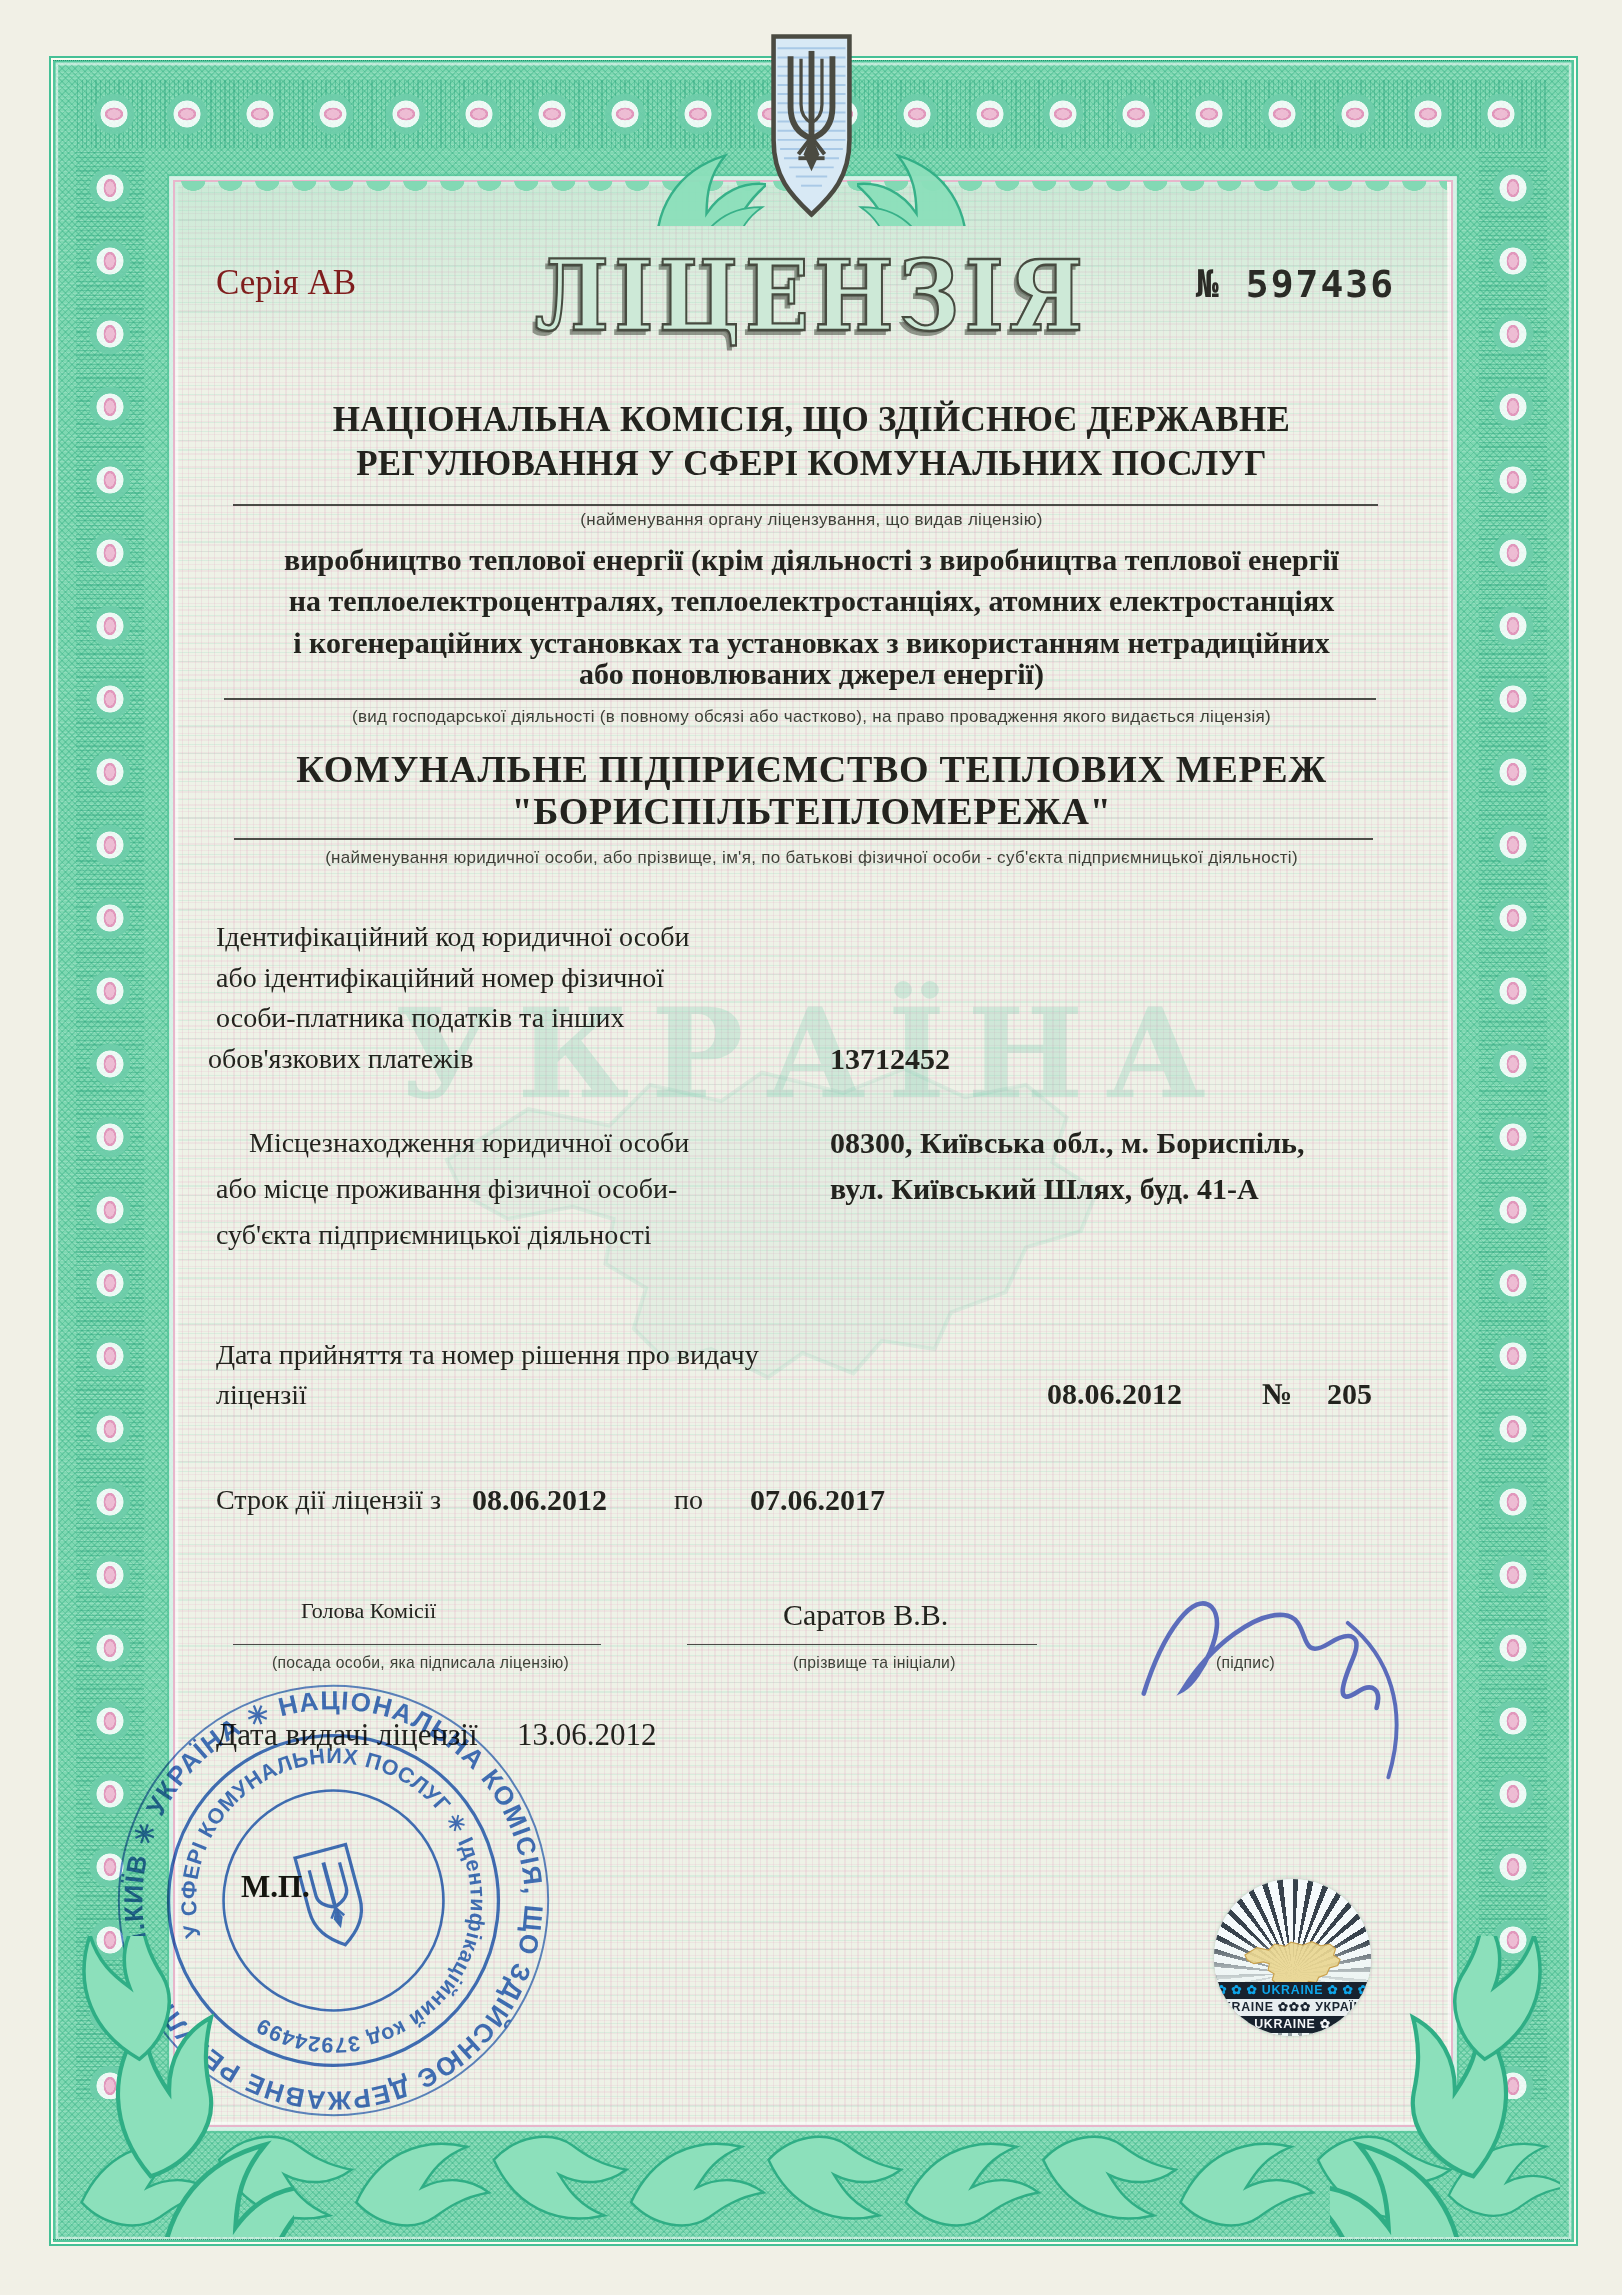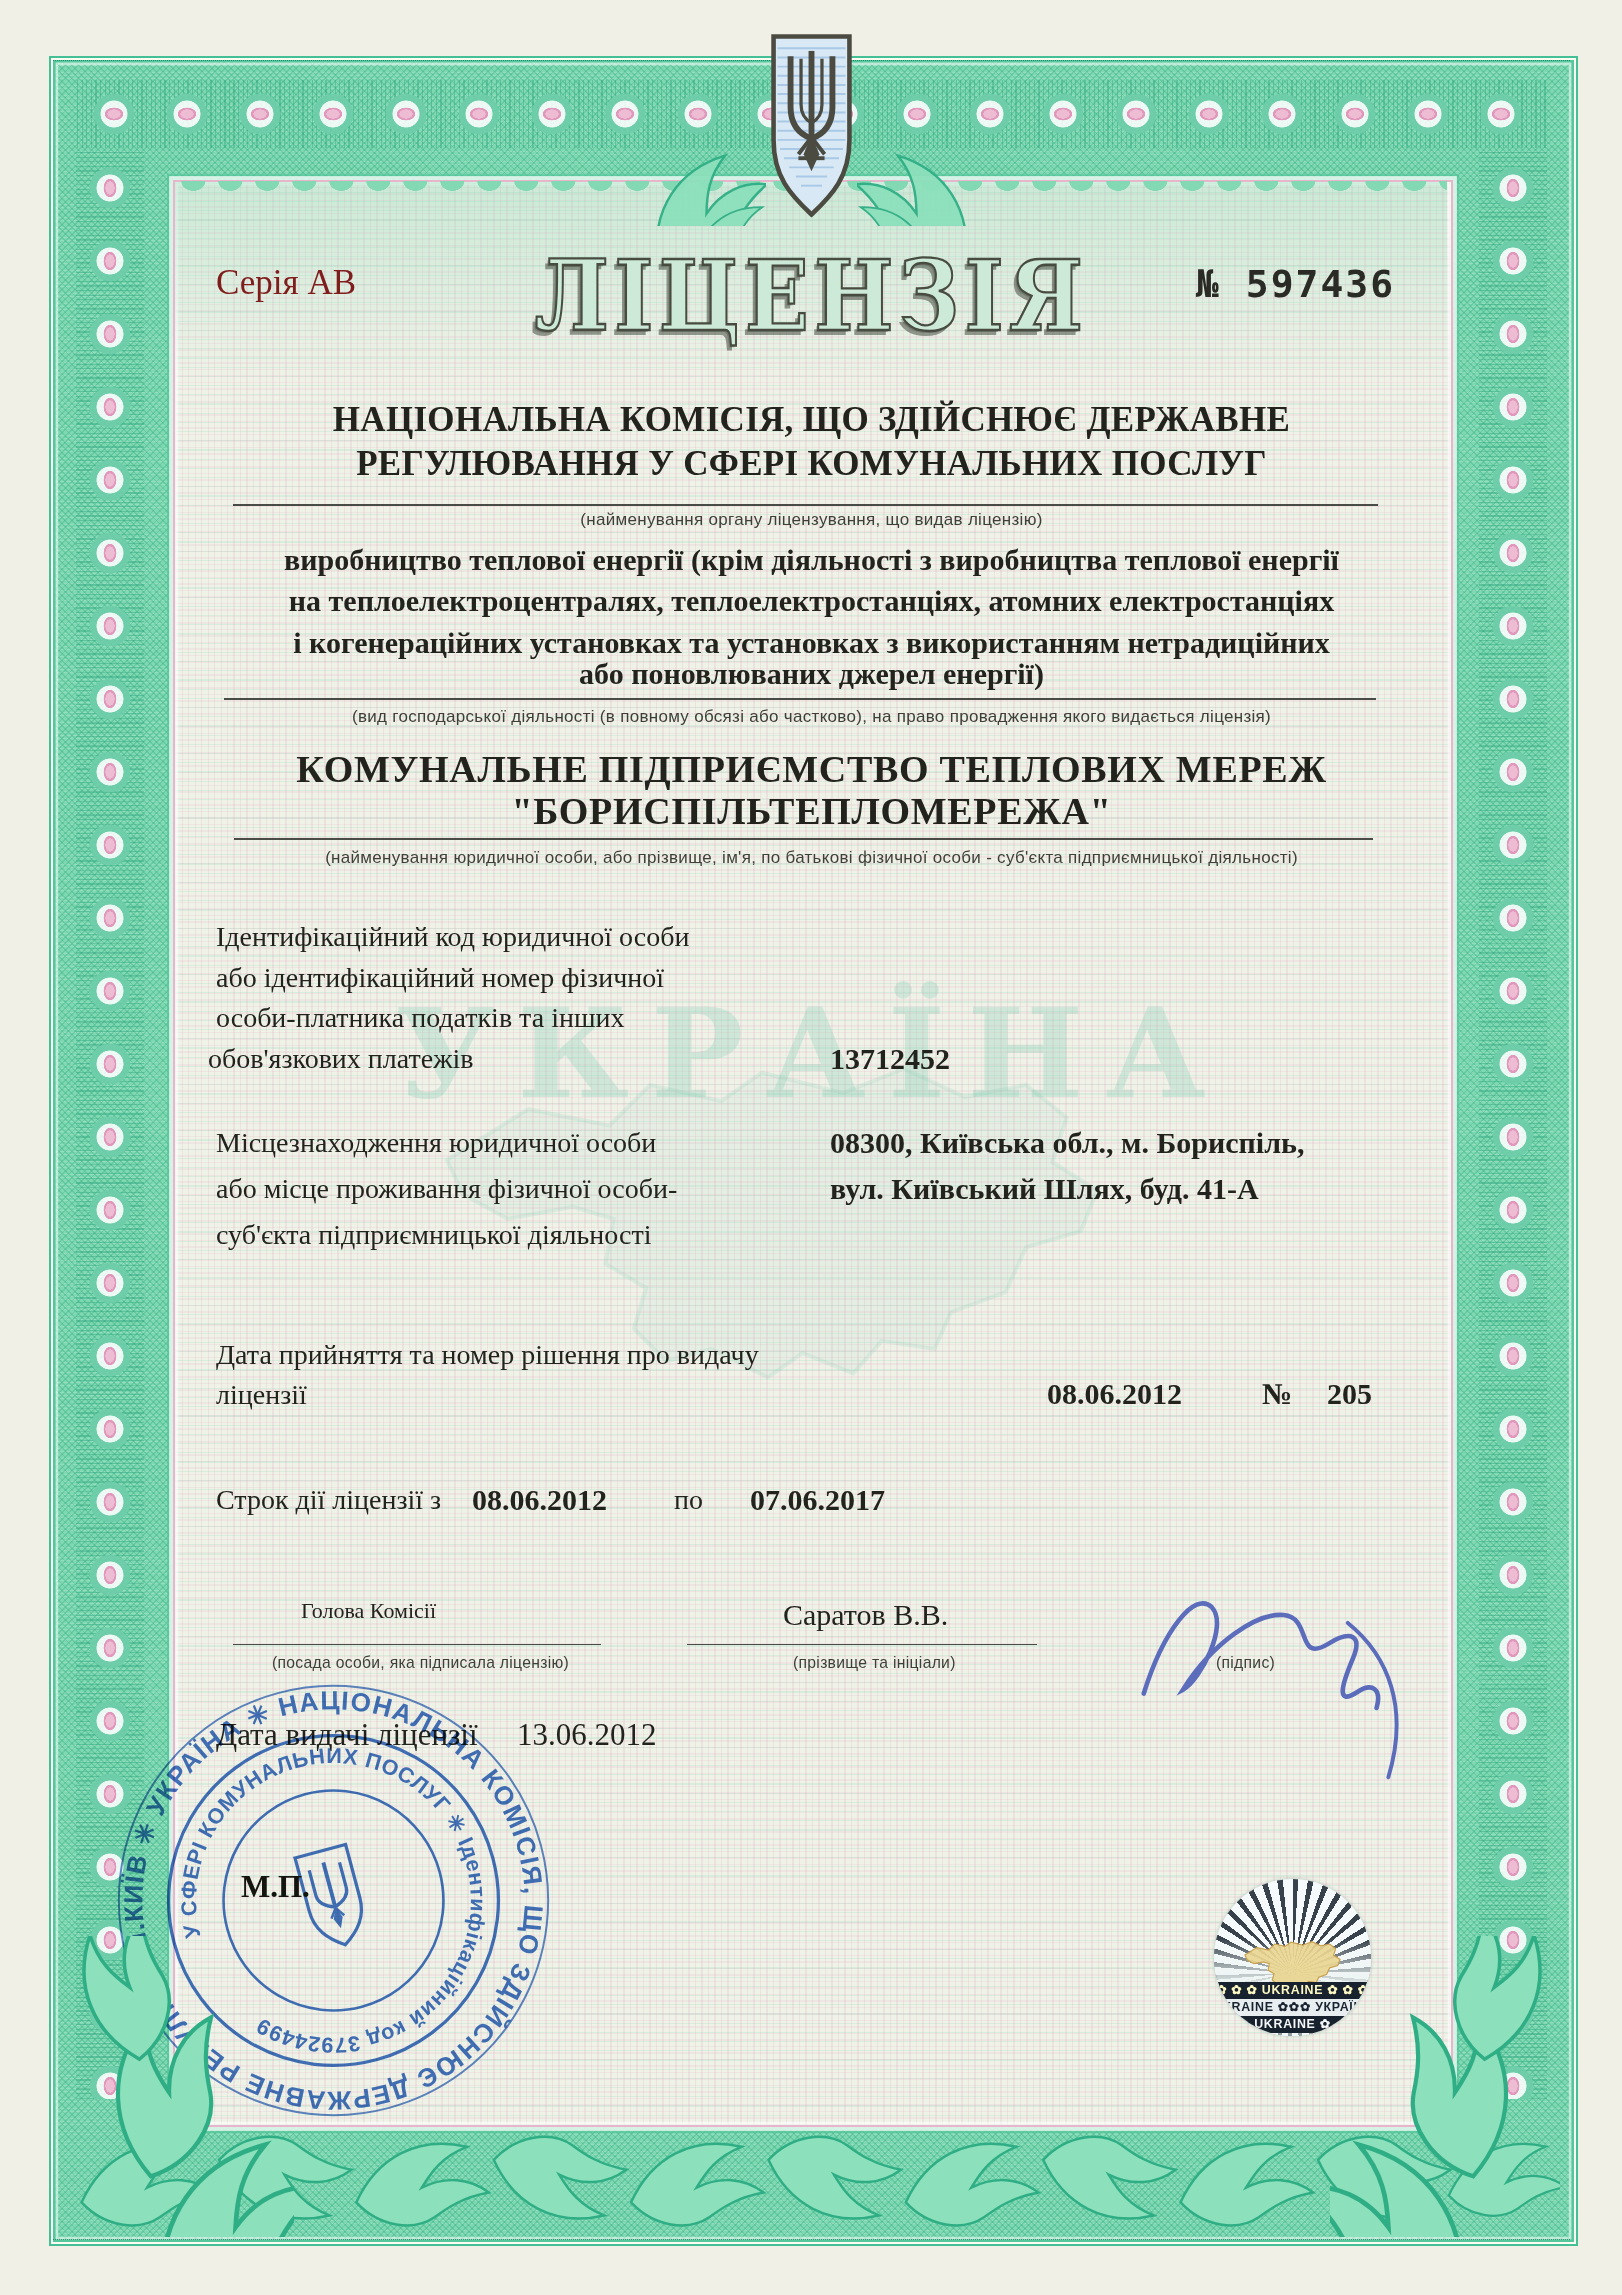--- a/index.html
+++ b/index.html
@@ -77,21 +77,21 @@
     overflow:hidden;background:radial-gradient(circle at 50% 45%, #eef6f4 0 30%, #dcedea 60%, #cfe2df 100%);
     box-shadow:0 0 3.9px rgba(90,130,120,.4);z-index:26;}
   .holo-rays{position:absolute;inset:-12%;
     background:repeating-conic-gradient(from -95deg at 50% 58%, rgba(25,35,48,.85) 0 3.5deg, rgba(246,250,252,.95) 3.5deg 9.5deg);}
   .holo-fade{position:absolute;inset:0;
     background:linear-gradient(rgba(236,244,242,0) 38%, rgba(236,244,242,.92) 66%, rgba(236,244,242,.5) 100%);}
   .holo-map{position:absolute;left:22px;top:41px;width:113px;height:79px;}
   .holo-band{position:absolute;left:-6.5px;right:-6.5px;height:17px;
     font-family:"Liberation Sans",sans-serif;font-weight:bold;font-size:12.4px;
     text-align:center;line-height:17px;letter-spacing:0.7px;white-space:nowrap;}
-  .hb1{bottom:37px;background:#18222e;color:#fef9c3;}
+  .hb1{bottom:37px;background:#18222e;color:#0ea5e9;}
   .hb2{bottom:19.6px;background:#e8eef0;color:#1a2430;}
   .hb3{bottom:2.6px;background:#18222e;color:#f4f6f8;}
   
   .shield-top{position:absolute;left:767px;top:30px;width:89px;height:191px;z-index:12;}
   .flank{position:absolute;top:134px;width:144px;height:92px;z-index:11;opacity:.95;}
   .flank-l{left:622px;}
   .flank-r{left:857px;transform:scaleX(-1);}
   .leafstrip{position:absolute;left:62px;top:2119px;width:1498px;height:119px;z-index:6;}
   .corner{position:absolute;width:236px;height:301px;z-index:7;}
   .corner-bl{left:58px;top:1936px;}
@@ -217,21 +217,21 @@
   <div class="t company center" style="top:789px;">"БОРИСПІЛЬТЕПЛОМЕРЕЖА"</div>
   <div class="rule" style="left:234px;top:838px;width:1139px;"></div>
   <div class="t cap center" style="top:848px;">(найменування юридичної особи, або прізвище, ім'я, по батькові фізичної особи - суб'єкта підприємницької діяльності)</div>
 
   <div class="t label" style="left:216px;top:921px;">Ідентифікаційний код юридичної особи</div>
   <div class="t label" style="left:216px;top:962px;">або ідентифікаційний номер фізичної</div>
   <div class="t label" style="left:216px;top:1002px;">особи-платника податків та інших</div>
   <div class="t label" style="left:208px;top:1043px;">обов'язкових платежів</div>
   <div class="t value" style="left:830px;top:1042px;">13712452</div>
 
-  <div class="t label" style="left:216px;top:1127px;">Місцезнаходження юридичної особи</div>
+  <div class="t label" style="left:216px;top:1127px;padding-left:33px;">Місцезнаходження юридичної особи</div>
   <div class="t label" style="left:216px;top:1173px;">або місце проживання фізичної особи-</div>
   <div class="t label" style="left:216px;top:1219px;">суб'єкта підприємницької діяльності</div>
   <div class="t value" style="left:830px;top:1126px;">08300, Київська обл., м. Бориспіль,</div>
   <div class="t value" style="left:830px;top:1172px;">вул. Київський Шлях, буд. 41-А</div>
 
   <div class="t label" style="left:216px;top:1339px;">Дата прийняття та номер рішення про видачу</div>
   <div class="t label" style="left:216px;top:1379px;">ліцензії</div>
   <div class="t value" style="left:1047px;top:1377px;">08.06.2012</div>
   <div class="t value" style="left:1262px;top:1377px;">№</div>
   <div class="t value" style="left:1327px;top:1377px;">205</div>

